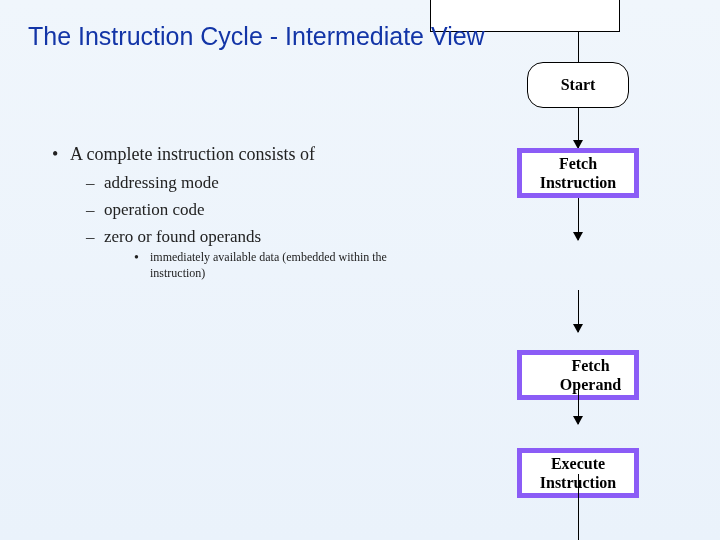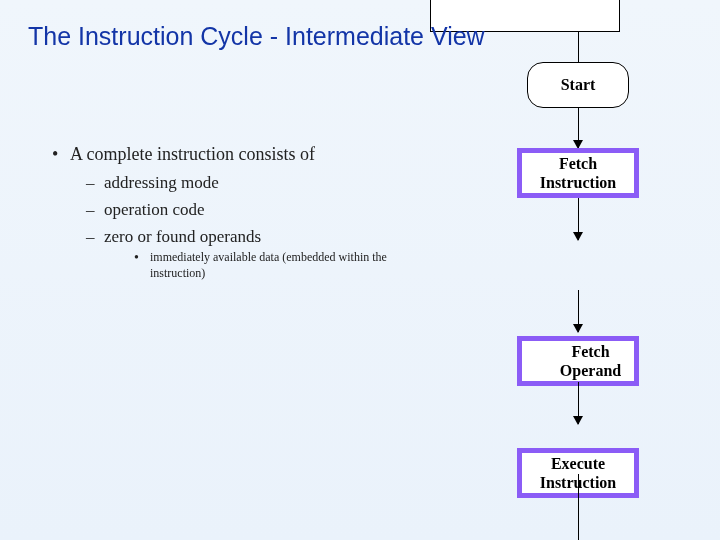--- a/index.html
+++ b/index.html
@@ -71,21 +71,21 @@
       border: 1px solid #000;
       border-radius: 16px;
     }
     .box-rect {
       width: 122px; height: 50px;
       border: 5px solid #8b5cf6;
       left: 87px;
     }
     .b-fetchi { top: 148px; }
     .b-decode { top: 240px; }
-    .b-fetcho { top: 336px; padding-left: 25px; }
+    .b-fetcho { top: 350px; padding-left: 25px; }
     .b-exec   { top: 448px; }
     .vline, .arrow {
       position: absolute;
       background: #000;
     }
     .vline {
       width: 1px;
       left: 148px;
     }
     .v0 { top: 32px; height: 43px; }

